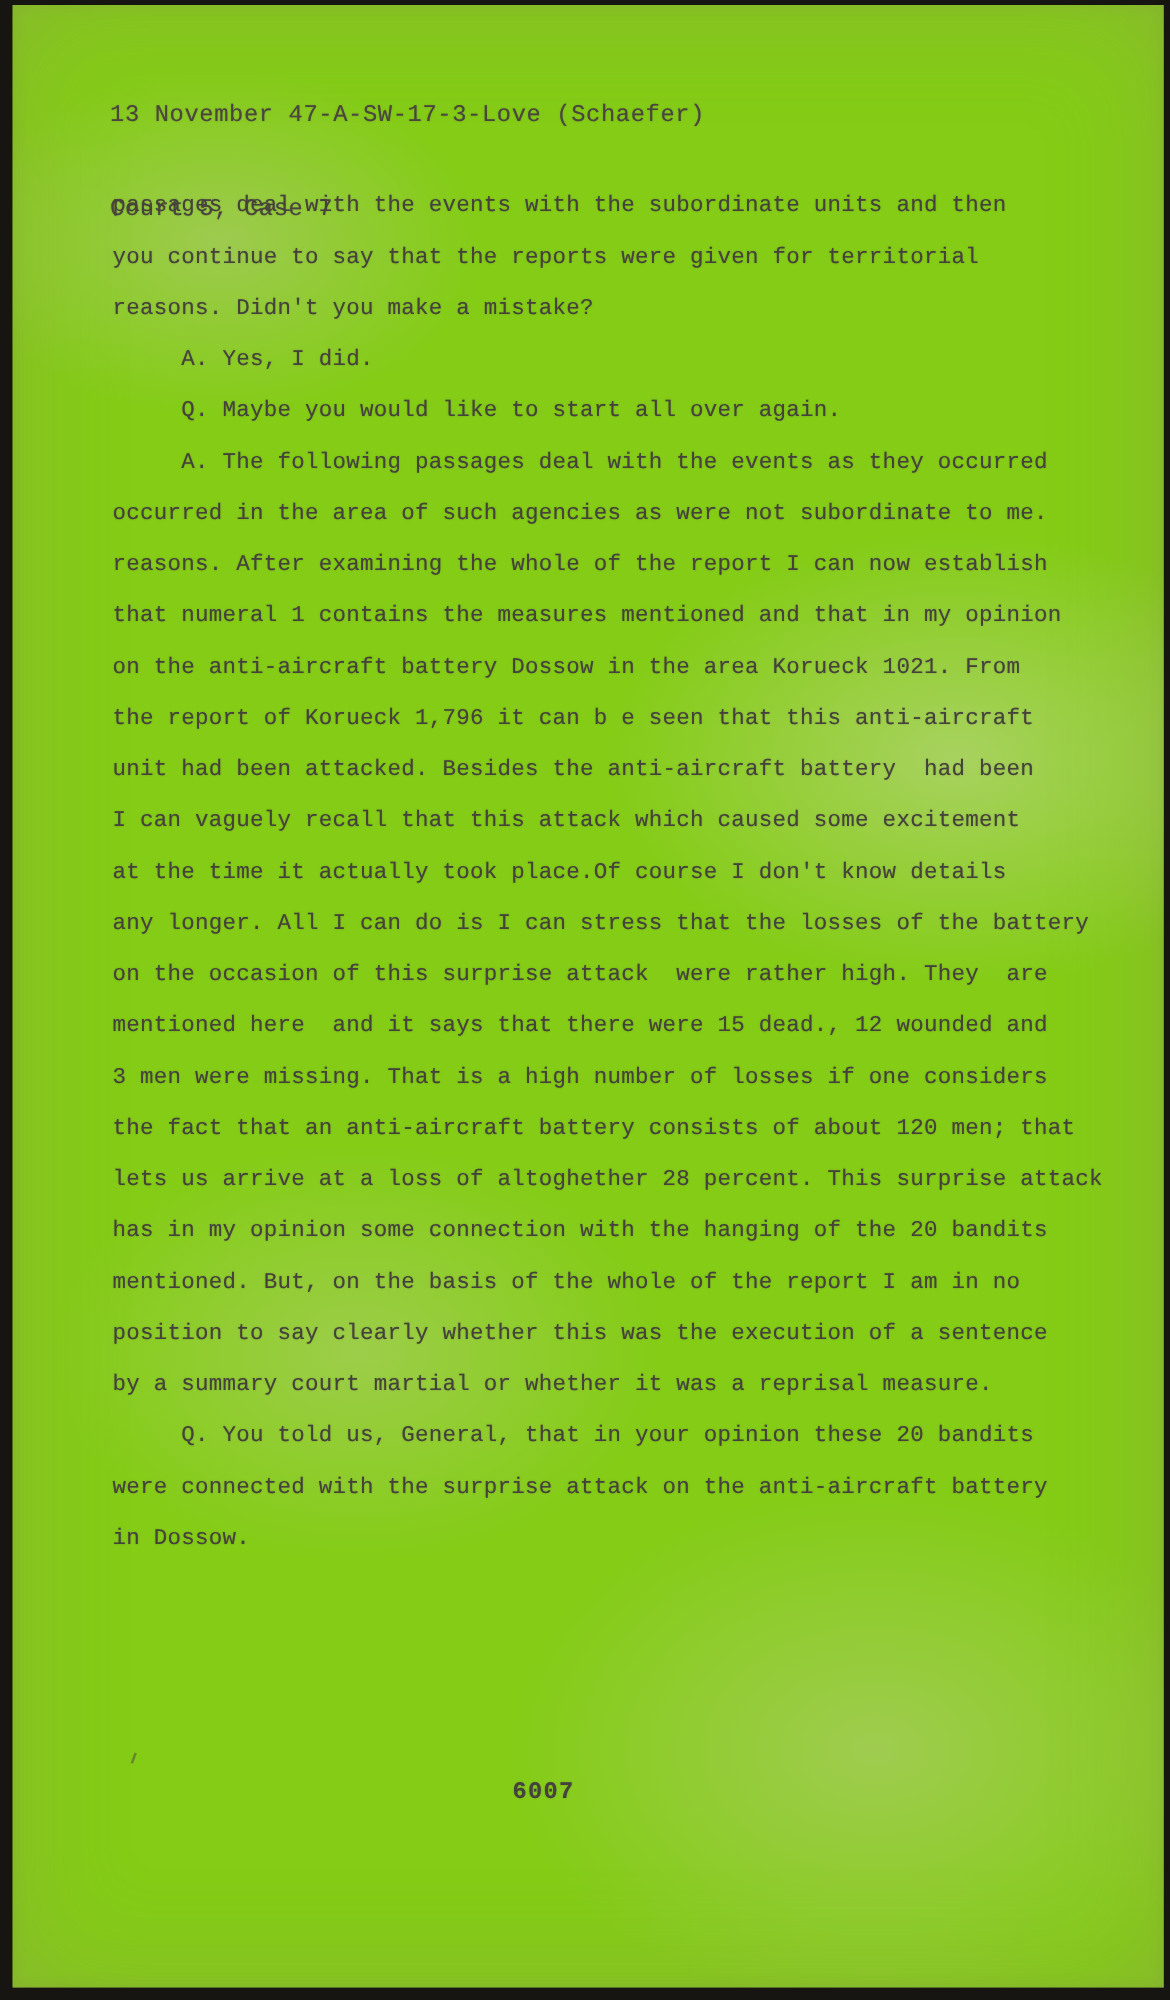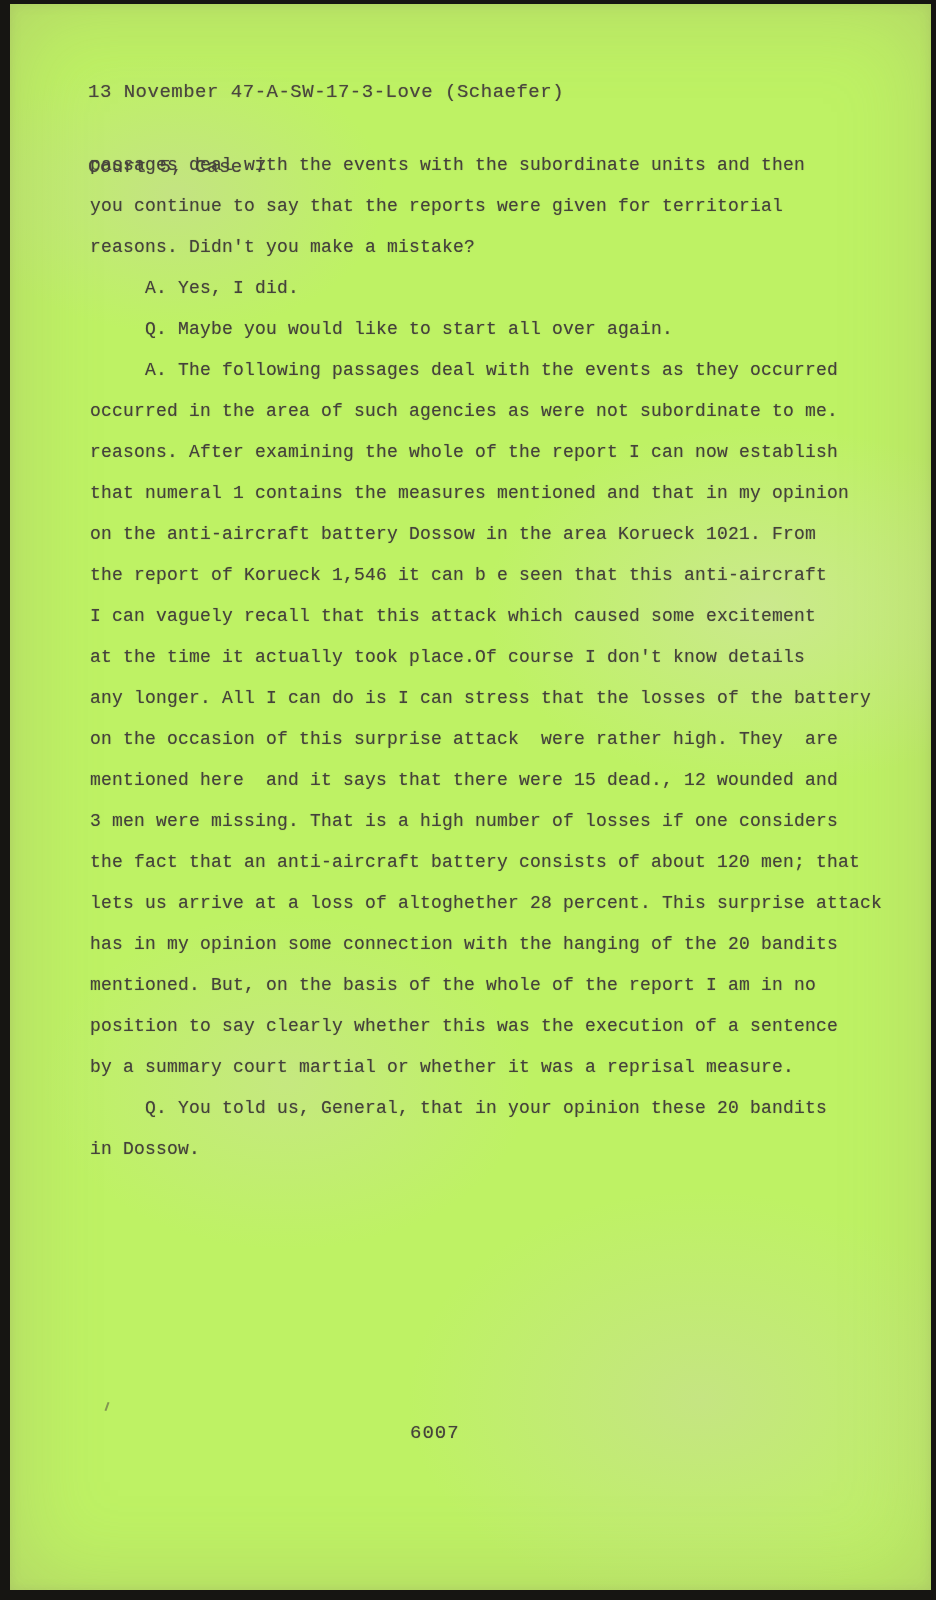--- a/index.html
+++ b/index.html
@@ -13,21 +13,21 @@
     position: relative;
     overflow: hidden;
     font-family: "Liberation Mono", "DejaVu Sans Mono", monospace;
   }
   .paper {
     position: absolute;
     left: 10px;
     top: 4px;
     right: 5px;
     bottom: 10px;
-    background: #bef264;
+    background: #84cc16;
     
     box-shadow:
       inset 0 0 90px rgba(150, 138, 110, 0.30),
       inset 0 0 12px rgba(120, 110, 88, 0.18);
   }
   .paper::before {
     
     content: "";
     position: absolute;
     inset: 0;
@@ -65,20 +65,21 @@
     letter-spacing: 0.2px;
   }
   .page-number {
     position: absolute;
     left: 400px;
     top: 1418px;
     color: #45423b;
     font-size: 19px;
     letter-spacing: 1px;
     text-shadow: 0 0 1px rgba(69, 66, 59, 0.5);
+    font-weight: bold;
   }
   .scan-artifact {
     position: absolute;
     left: 96px;
     top: 1398px;
     width: 2px;
     height: 9px;
     background: rgba(80, 75, 65, 0.55);
     transform: rotate(20deg);
   }
@@ -97,34 +98,36 @@
     <div class="line">passages deal with the events with the subordinate units and then</div>
     <div class="line">you continue to say that the reports were given for territorial</div>
     <div class="line">reasons. Didn't you make a mistake?</div>
     <div class="line">     A. Yes, I did.</div>
     <div class="line">     Q. Maybe you would like to start all over again.</div>
     <div class="line">     A. The following passages deal with the events as they occurred</div>
     <div class="line">occurred in the area of such agencies as were not subordinate to me.</div>
     <div class="line">reasons. After examining the whole of the report I can now establish</div>
     <div class="line">that numeral 1 contains the measures mentioned and that in my opinion</div>
     <div class="line">on the anti-aircraft battery Dossow in the area Korueck 1021. From</div>
-    <div class="line">the report of Korueck 1,546 it can b e seen that this anti-aircraft</div>
+    <div class="line">the report of Korueck 1,796 it can b e seen that this anti-aircraft</div>
+    <div class="line">unit had been attacked. Besides the anti-aircraft battery  had been</div>
     <div class="line">I can vaguely recall that this attack which caused some excitement</div>
     <div class="line">at the time it actually took place.Of course I don't know details</div>
     <div class="line">any longer. All I can do is I can stress that the losses of the battery</div>
     <div class="line">on the occasion of this surprise attack  were rather high. They  are</div>
     <div class="line">mentioned here  and it says that there were 15 dead., 12 wounded and</div>
     <div class="line">3 men were missing. That is a high number of losses if one considers</div>
     <div class="line">the fact that an anti-aircraft battery consists of about 120 men; that</div>
     <div class="line">lets us arrive at a loss of altoghether 28 percent. This surprise attack</div>
     <div class="line">has in my opinion some connection with the hanging of the 20 bandits</div>
     <div class="line">mentioned. But, on the basis of the whole of the report I am in no</div>
     <div class="line">position to say clearly whether this was the execution of a sentence</div>
     <div class="line">by a summary court martial or whether it was a reprisal measure.</div>
     <div class="line">     Q. You told us, General, that in your opinion these 20 bandits</div>
+    <div class="line">were connected with the surprise attack on the anti-aircraft battery</div>
     <div class="line">in Dossow.</div>
   </div>
 
   <div class="scan-artifact"></div>
 
   <div class="page-number">6007</div>
 
 </div>
 
 </body></html>

